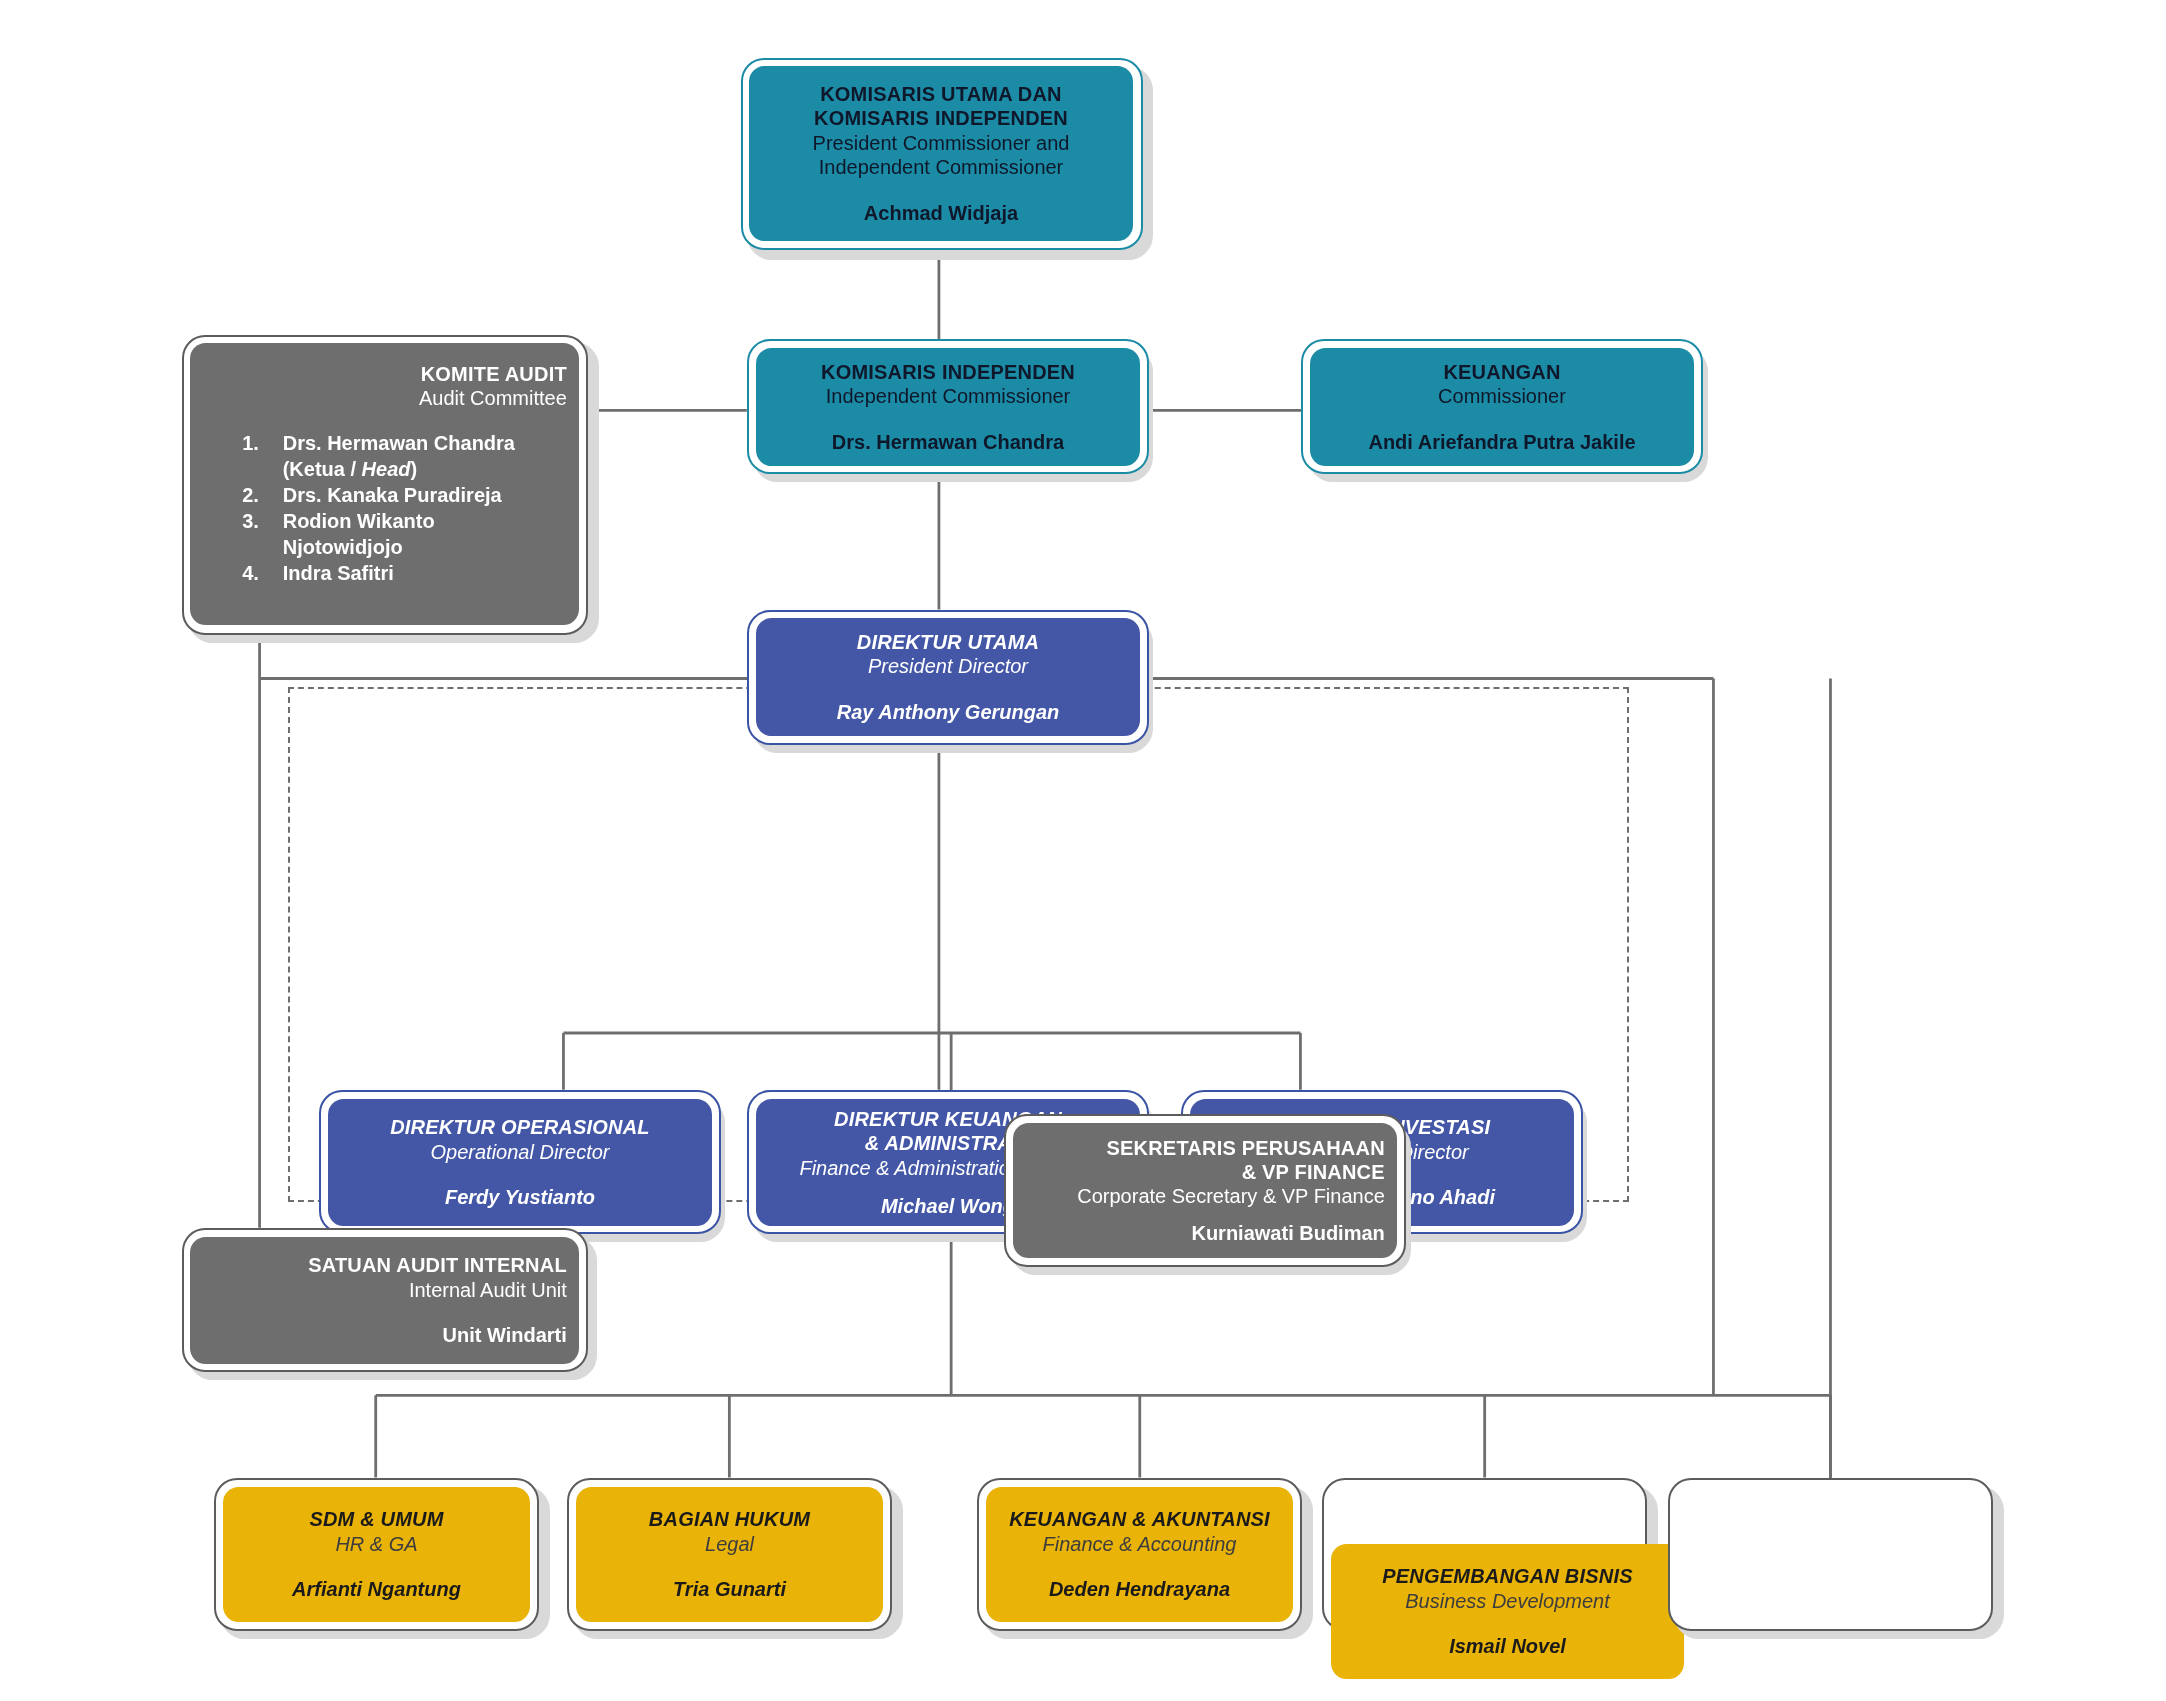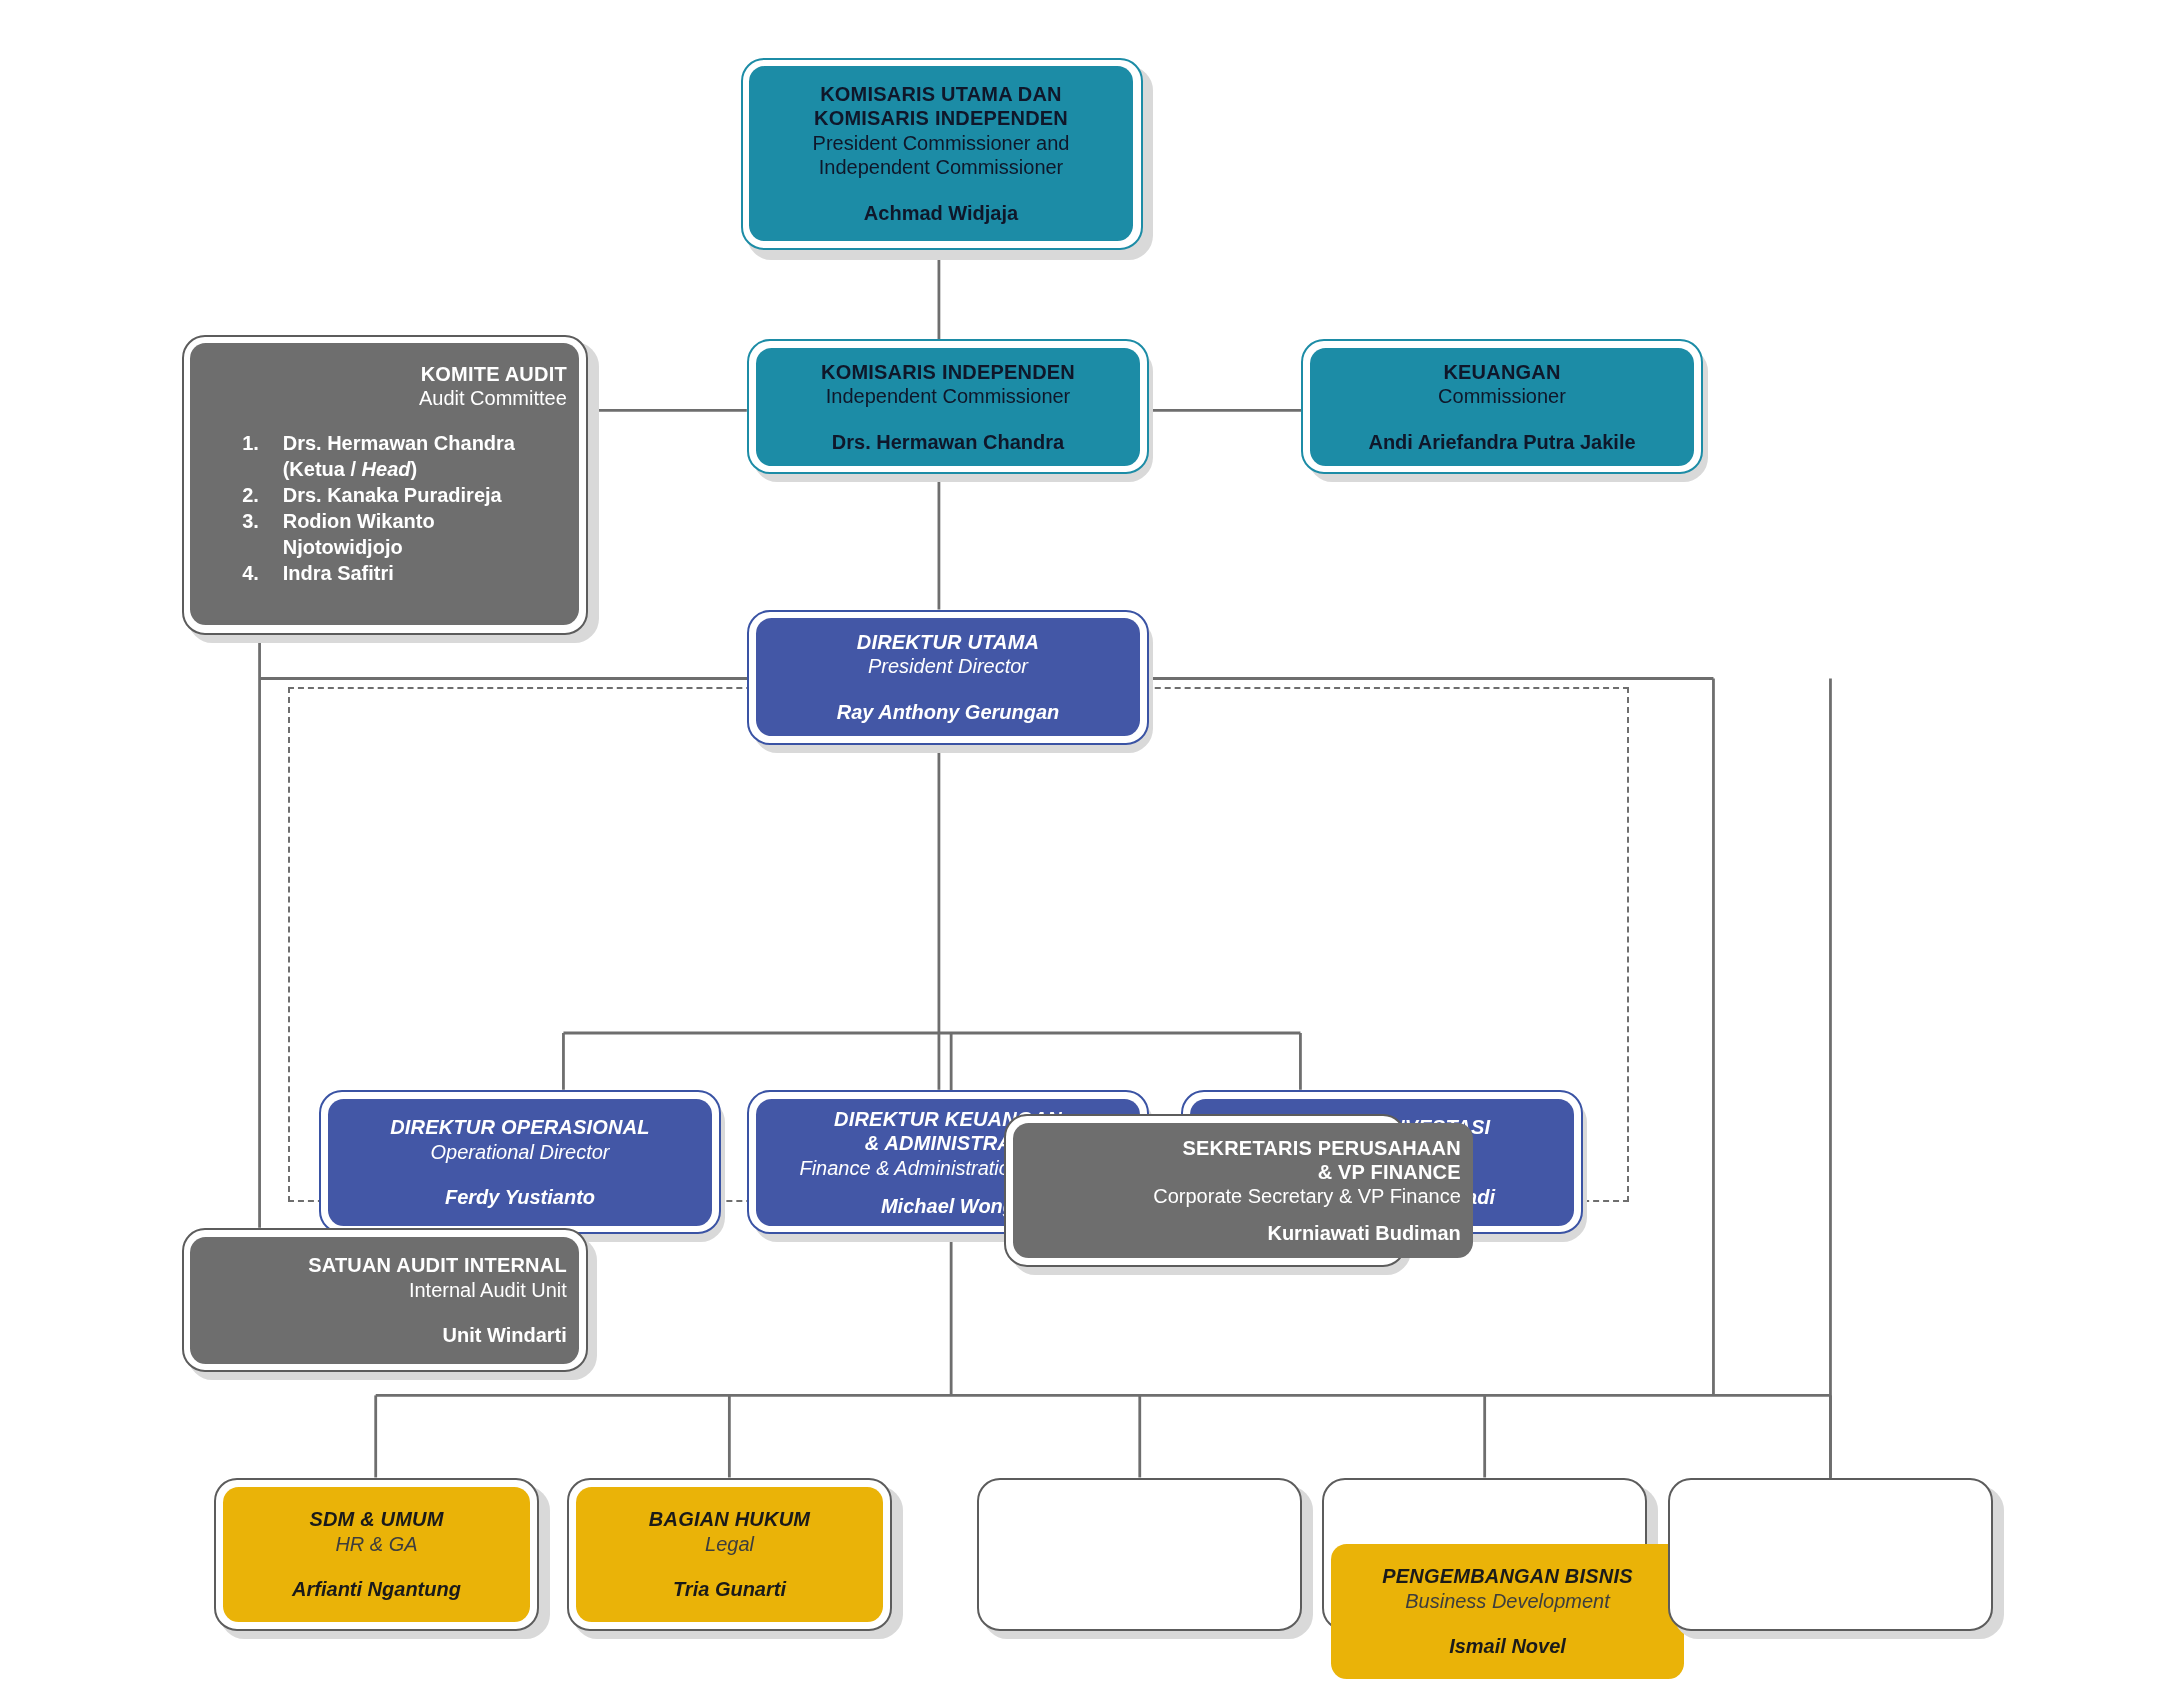--- a/index.html
+++ b/index.html
@@ -169,21 +169,21 @@
   <div class="shadow" style="left:1187px;top:1098px;width:400px;height:144px;"></div>
   <div class="ring blue" style="left:1181px;top:1090px;width:402px;height:144px;"></div>
   <div class="node blue" style="left:1190px;top:1099px;width:384px;height:127px;">
     <div class="t-id">DIREKTUR INVESTASI</div>
     <div class="t-en">Investment Director</div>
     <div class="t-nm">Andreas Kastono Ahadi</div>
   </div>
 
   <div class="shadow" style="left:1011px;top:1122px;width:400px;height:153px;"></div>
   <div class="ring gray" style="left:1004px;top:1114px;width:402px;height:153px;"></div>
-  <div class="node gray" style="left:1013px;top:1123px;width:460px;height:135px;">
+  <div class="node gray" style="left:1013px;top:1123px;width:384px;height:135px;">
     <div class="t-id">SEKRETARIS PERUSAHAAN</div>
     <div class="t-id">&amp; VP FINANCE</div>
     <div class="t-en">Corporate Secretary &amp; VP Finance</div>
     <div class="t-nm" style="margin-top:12.2px;">Kurniawati Budiman</div>
   </div>
 
   <div class="shadow" style="left:188px;top:1236px;width:409px;height:144px;"></div>
   <div class="ring gray" style="left:182px;top:1228px;width:406px;height:144px;"></div>
   <div class="node gray" style="left:190px;top:1237px;width:389px;height:127px;">
     <div class="t-id">SATUAN AUDIT INTERNAL</div>
@@ -202,20 +202,25 @@
   <div class="shadow" style="left:573px;top:1486px;width:330px;height:153px;"></div>
   <div class="ring lite" style="left:567px;top:1478px;width:325px;height:153px;"></div>
   <div class="node lite" style="left:576px;top:1487px;width:307px;height:135px;">
     <div class="t-id">BAGIAN HUKUM</div>
     <div class="t-en">Legal</div>
     <div class="t-nm">Tria Gunarti</div>
   </div>
 
   <div class="shadow" style="left:983px;top:1486px;width:330px;height:153px;"></div>
   <div class="ring lite" style="left:977px;top:1478px;width:325px;height:153px;"></div>
+  <div class="node lite" style="left:986px;top:1487px;width:307px;height:135px;">
+    <div class="t-id">KEUANGAN &amp; AKUNTANSI</div>
+    <div class="t-en">Finance &amp; Accounting</div>
+    <div class="t-nm">Deden Hendrayana</div>
+  </div>
 
   <div class="shadow" style="left:1328px;top:1486px;width:330px;height:153px;"></div>
   <div class="ring lite" style="left:1322px;top:1478px;width:325px;height:153px;"></div>
   <div class="node lite" style="left:1331px;top:1544px;width:353px;height:135px;">
     <div class="t-id">PENGEMBANGAN BISNIS</div>
     <div class="t-en">Business Development</div>
     <div class="t-nm">Ismail Novel</div>
   </div>
 
   <div class="shadow" style="left:1674px;top:1486px;width:330px;height:153px;"></div>

